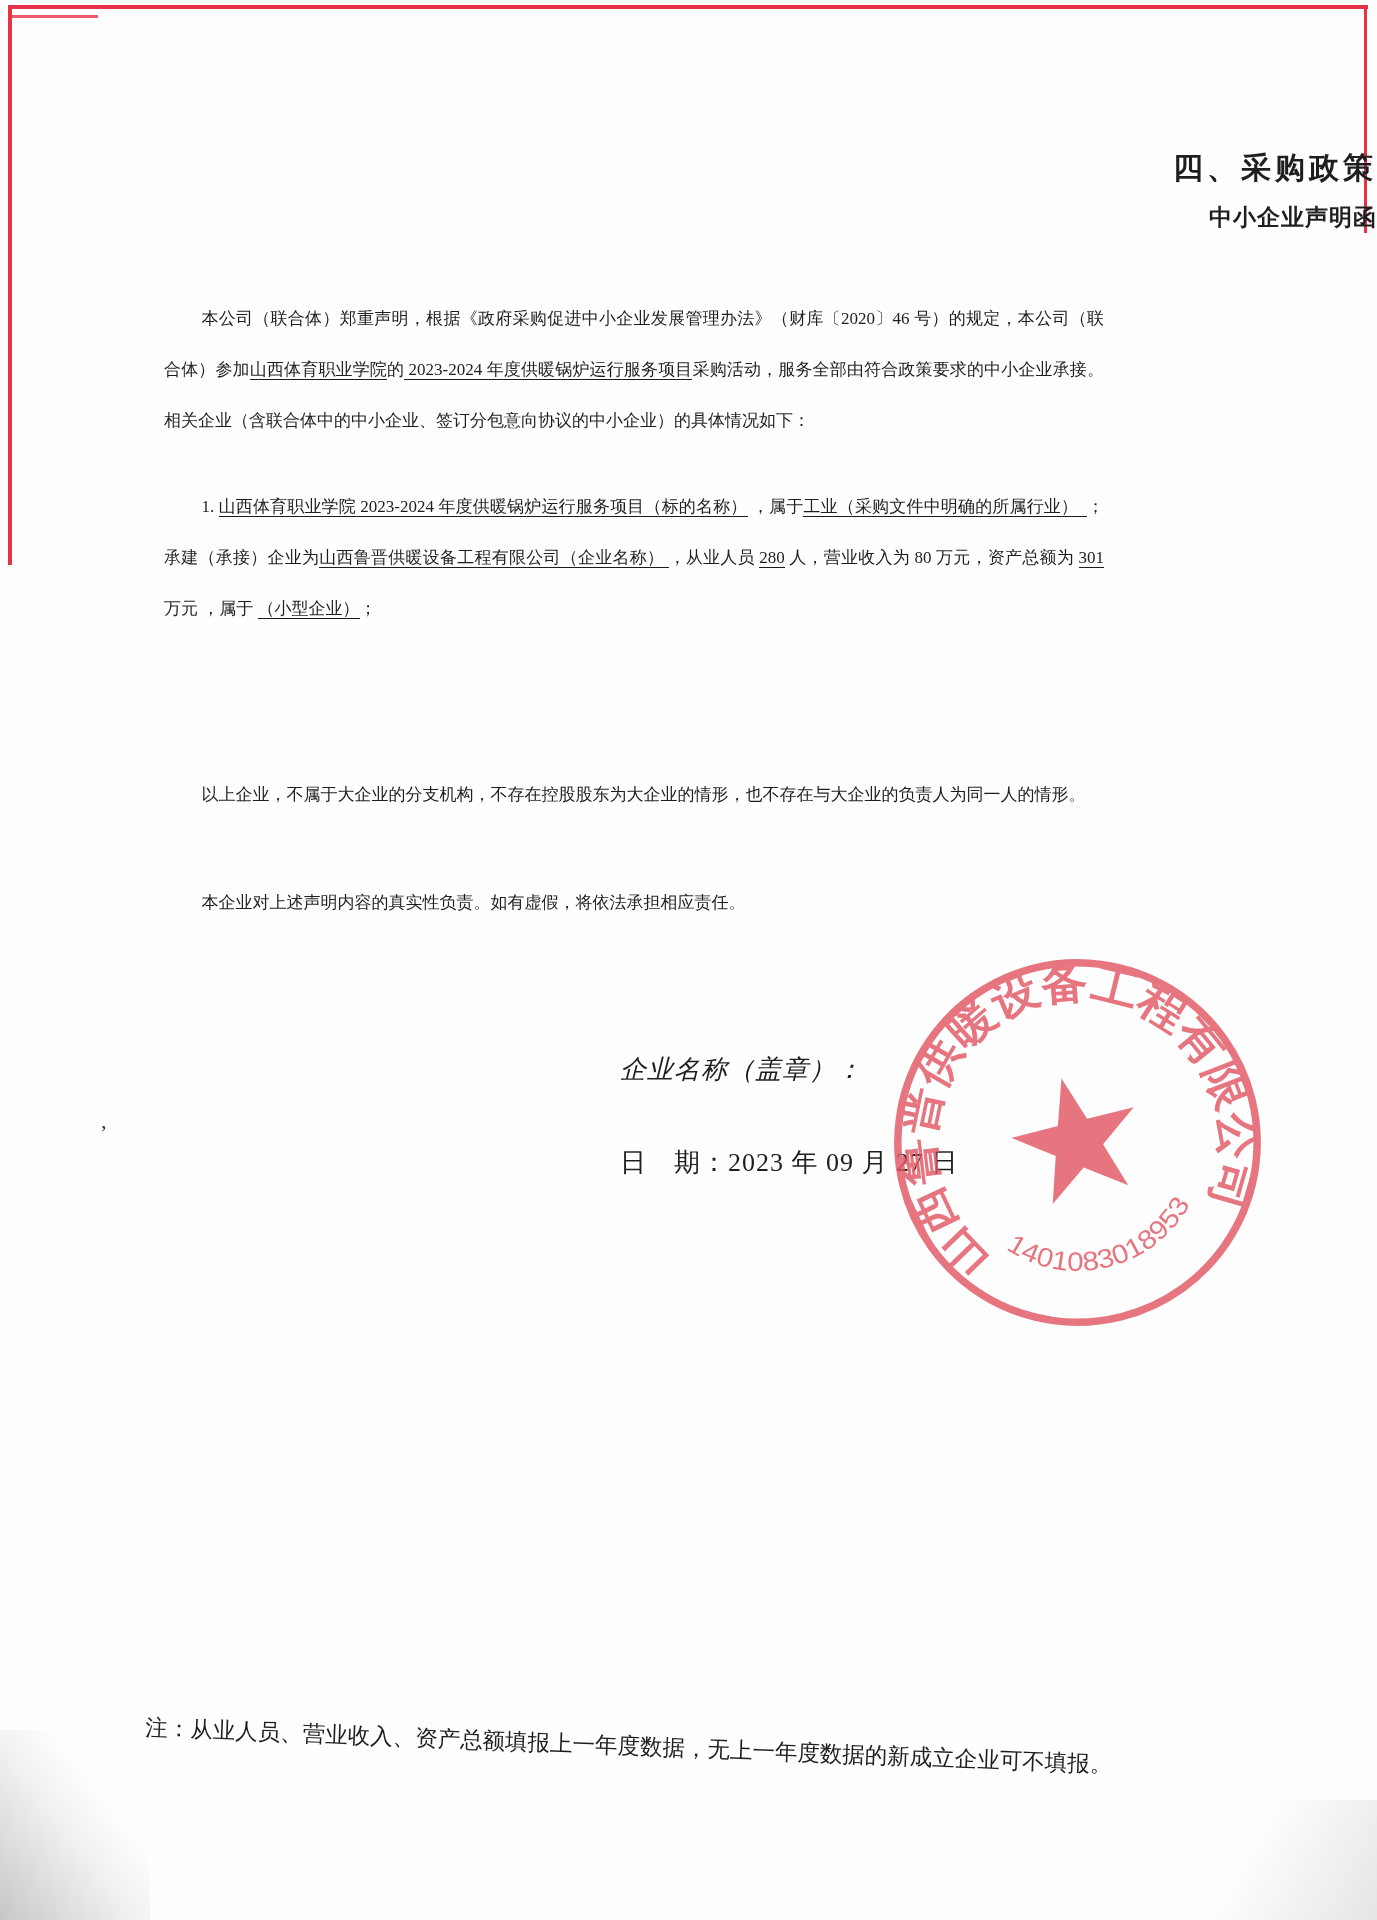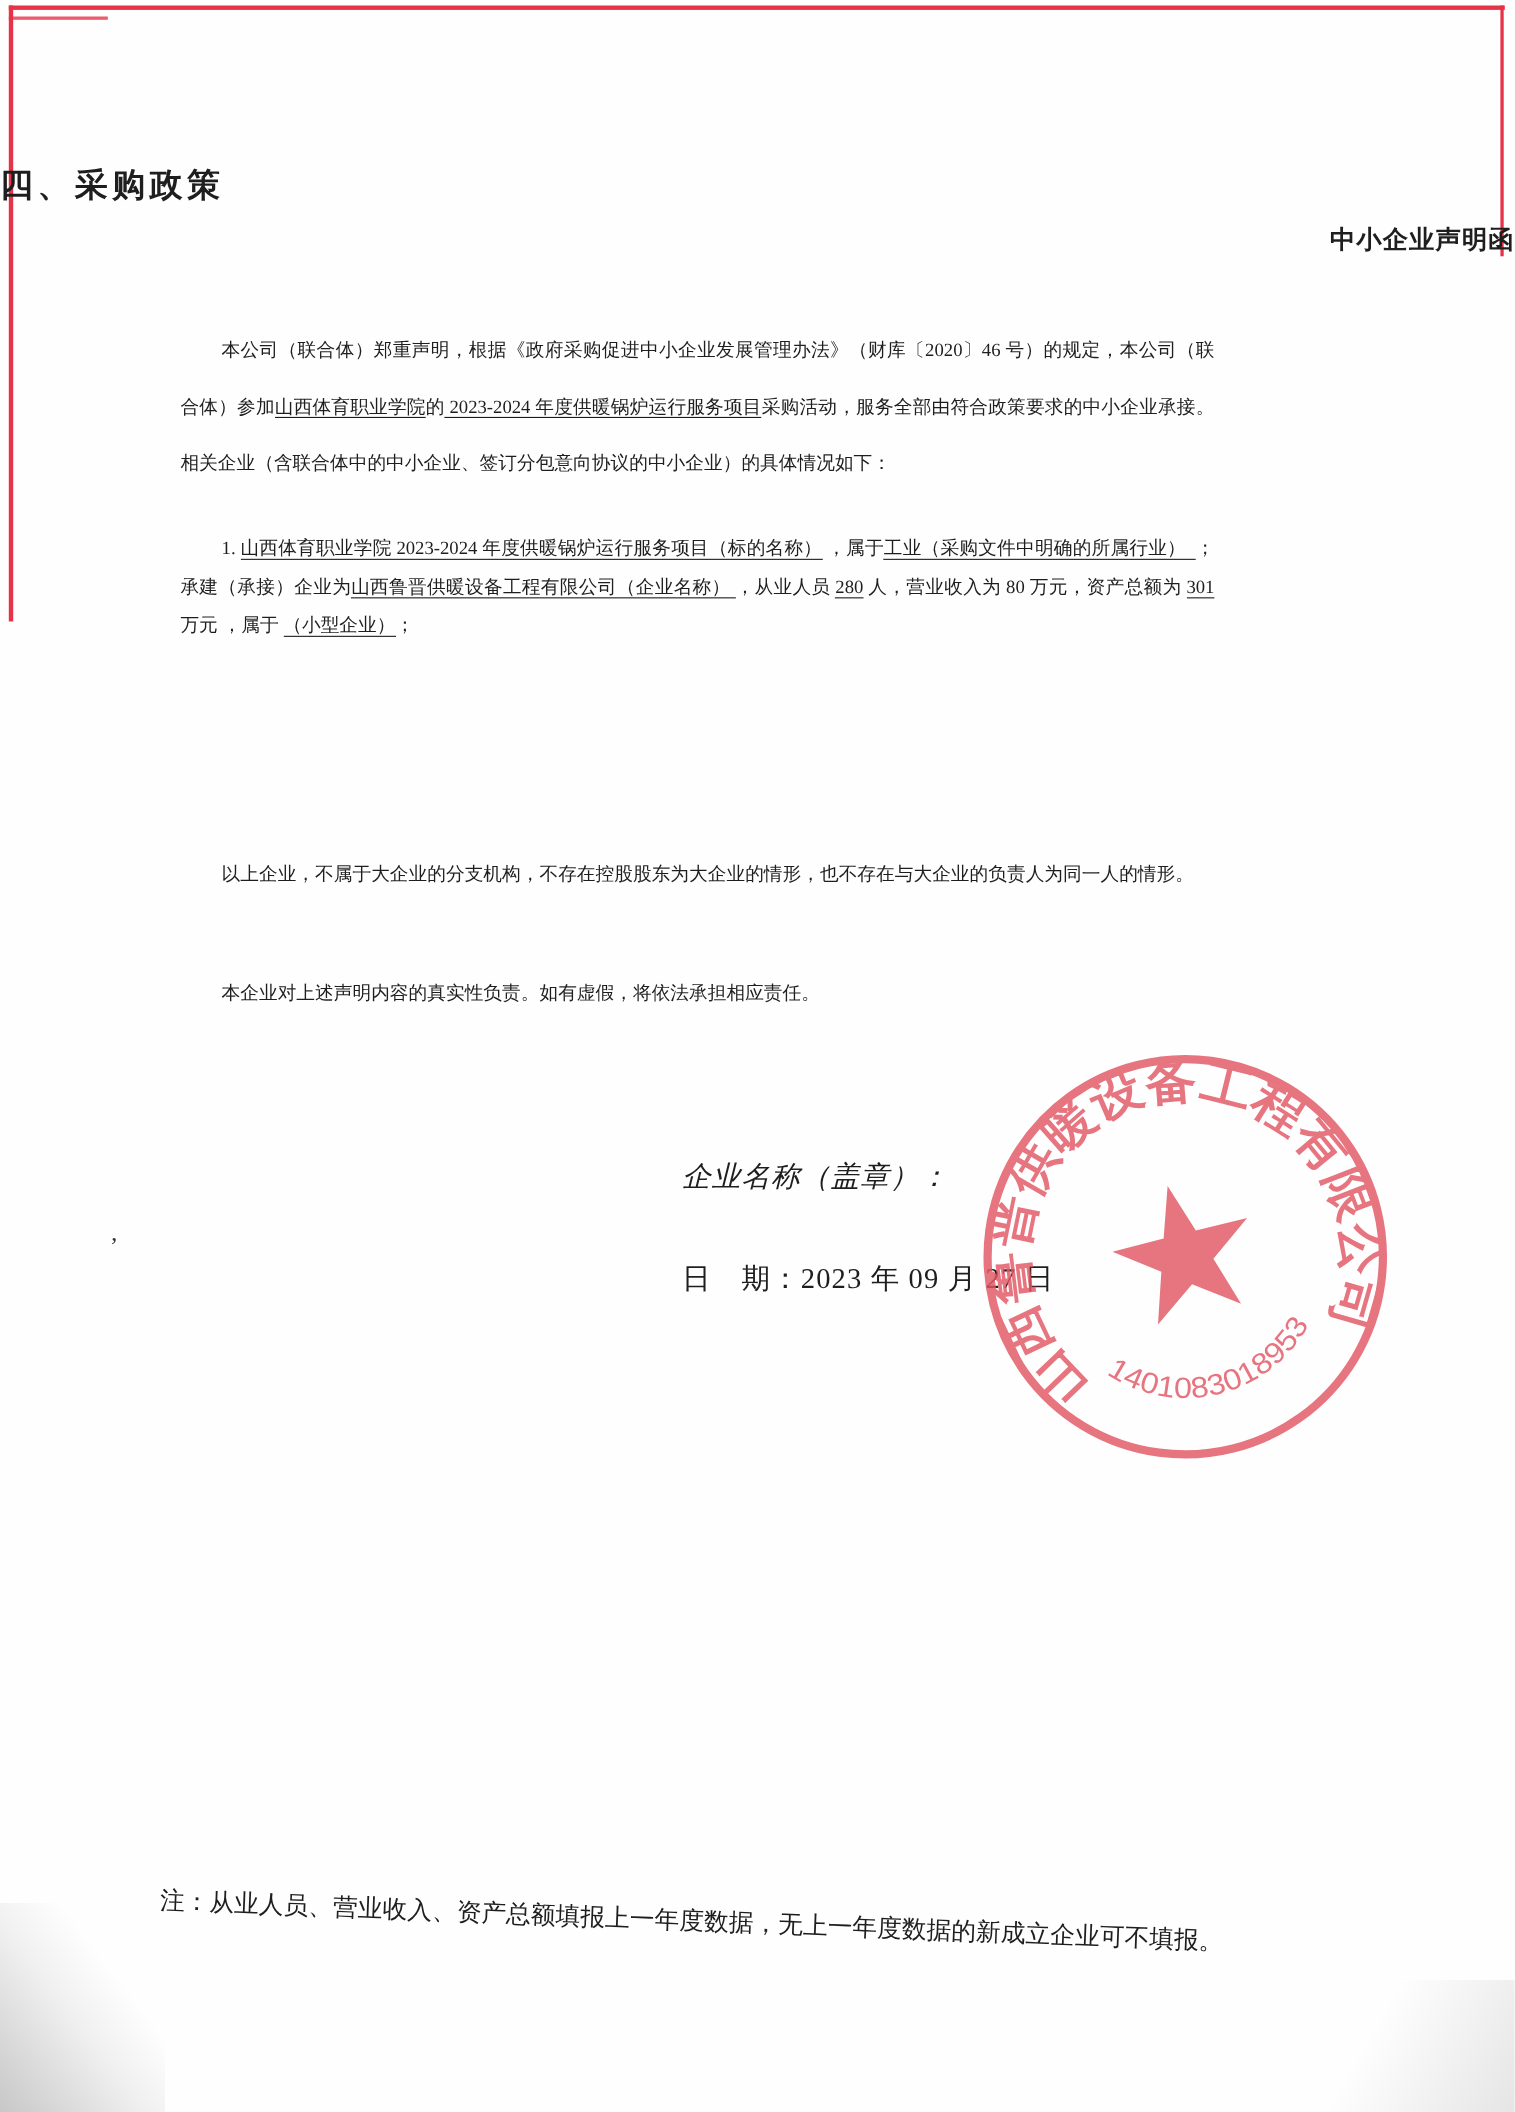--- a/index.html
+++ b/index.html
@@ -15,34 +15,34 @@
   .top-line{left:8px;top:5px;width:1360px;height:4px;}
   .top-line2{left:8px;top:15px;width:90px;height:3px;opacity:.8;}
   .left-line{left:8px;top:5px;width:4px;height:560px;}
   .right-line{left:1364px;top:5px;width:3px;height:228px;}
   
   .corner-shadow-bl{position:absolute;left:0;bottom:0;width:150px;height:190px;
     background:linear-gradient(52deg,rgba(110,110,110,.38),rgba(160,160,160,.15) 45%,transparent 68%);}
   .corner-shadow-br{position:absolute;right:0;bottom:0;width:220px;height:120px;
     background:linear-gradient(300deg,rgba(140,140,140,.22),transparent 60%);}
   .doc-title{
-    position:absolute;left:0;top:148px;width:100%;text-align:left;
+    position:absolute;left:0;top:148px;width:100%;text-align:right;
     font-size:30px;font-weight:bold;letter-spacing:4px;
   }
   .doc-subtitle{
     position:absolute;left:0;top:202px;width:100%;text-align:right;
     font-size:23px;font-weight:bold;letter-spacing:1px;
   }
   .para{
     position:absolute;left:164px;width:940px;
     font-size:17px;text-align:justify;text-justify:inter-ideograph;
     text-indent:2.2em;
   }
   .p1{top:293px;line-height:51px;}
-  .item1{top:481px;line-height:35px;}
+  .item1{top:481px;line-height:51px;}
   .p2{top:759px;line-height:72px;font-family:Liberation Serif, serif;}
   .p3{top:874px;line-height:57px;}
   .u{border-bottom:1.6px solid #1c1c1c;}
   .sig-line{position:absolute;left:620px;font-size:26px;letter-spacing:1px;}
   .sig-company{top:1052px;font-style:italic;}
   .sig-date{top:1145px;}
   .stray-mark{position:absolute;left:100px;top:1120px;font-size:22px;color:#333;}
   .footnote{
     position:absolute;left:146px;top:1712px;width:1120px;
     font-size:22.5px;white-space:nowrap;

